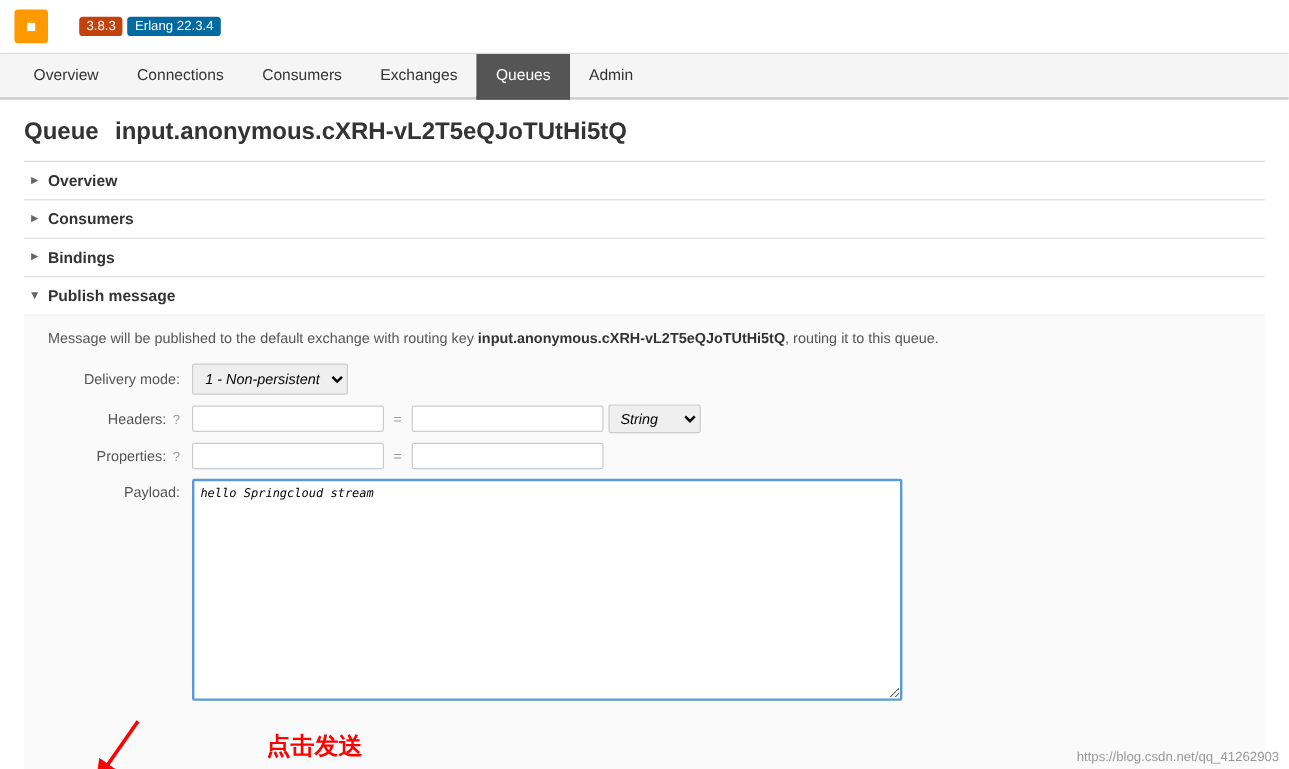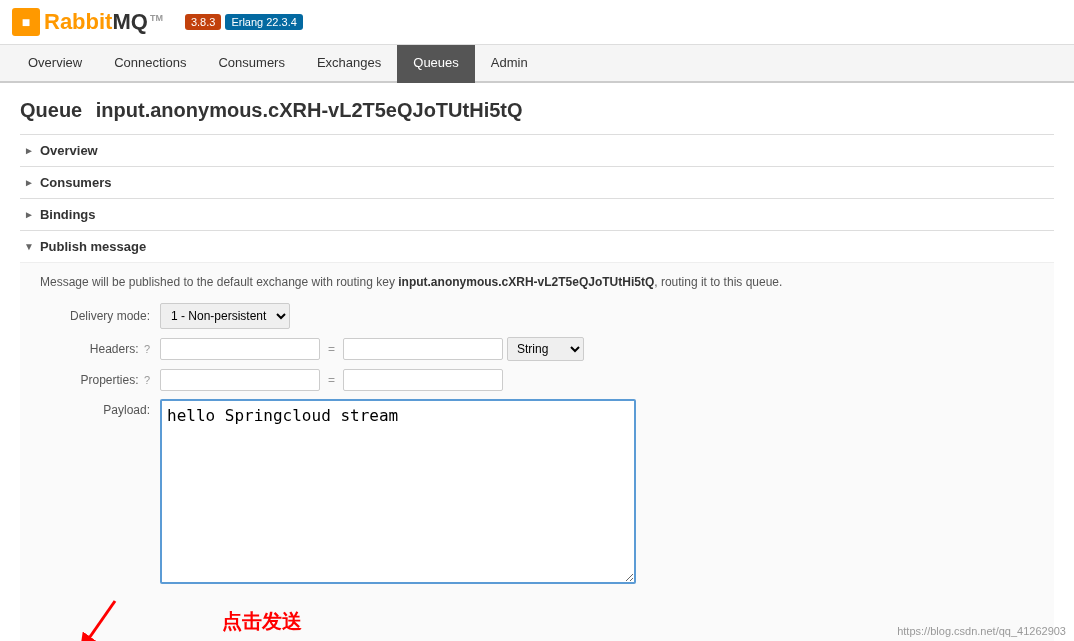--- a/index.html
+++ b/index.html
@@ -148,42 +148,43 @@
       display: flex;
       align-items: center;
       gap: 4px;
     }
     select, input[type="text"], textarea {
       border: 1px solid #ccc;
       border-radius: 2px;
       padding: 3px 5px;
       font-size: 12px;
       font-family: Arial, sans-serif;
+      font-style: italic;
     }
     .delivery-select {
       padding: 4px 6px;
       font-size: 12px;
     }
     .header-input {
       width: 160px;
     }
     .eq-sign {
       color: #999;
       font-size: 12px;
       padding: 0 4px;
     }
     .string-select {
       padding: 3px 5px;
       font-size: 12px;
     }
     textarea#payload {
-      width: 476px;
+      width: 592px;
       height: 185px;
       font-family: monospace;
-      font-size: 16px;
+      font-size: 10px;
       border: 2px solid #5b9bd5;
       resize: vertical;
       padding: 5px;
     }
     .chinese-label {
       color: red;
       font-size: 20px;
       font-weight: bold;
       margin-left: 52px;
     }
@@ -197,23 +198,20 @@
       font-size: 11px;
       color: #999;
     }
   </style>
 </head>
 <body>
 
 <div id="top-bar">
   <div id="logo-area">
     <div id="logo-icon">■</div>
-    <span id="logo-text">
-      <span style="color:#f90;font-size:22px;font-weight:bold;">Rabbit</span><span style="font-size:22px;font-weight:bold;color:#333;">MQ</span><span style="font-size:9px;color:#999;vertical-align:super;margin-left:2px;">TM</span>
-    </span>
   </div>
   <span class="version-badge">3.8.3</span>
   <span class="erlang-badge">Erlang 22.3.4</span>
 </div>
 
 <div id="nav">
   <a class="nav-item">Overview</a>
   <a class="nav-item">Connections</a>
   <a class="nav-item">Consumers</a>
   <a class="nav-item">Exchanges</a>

